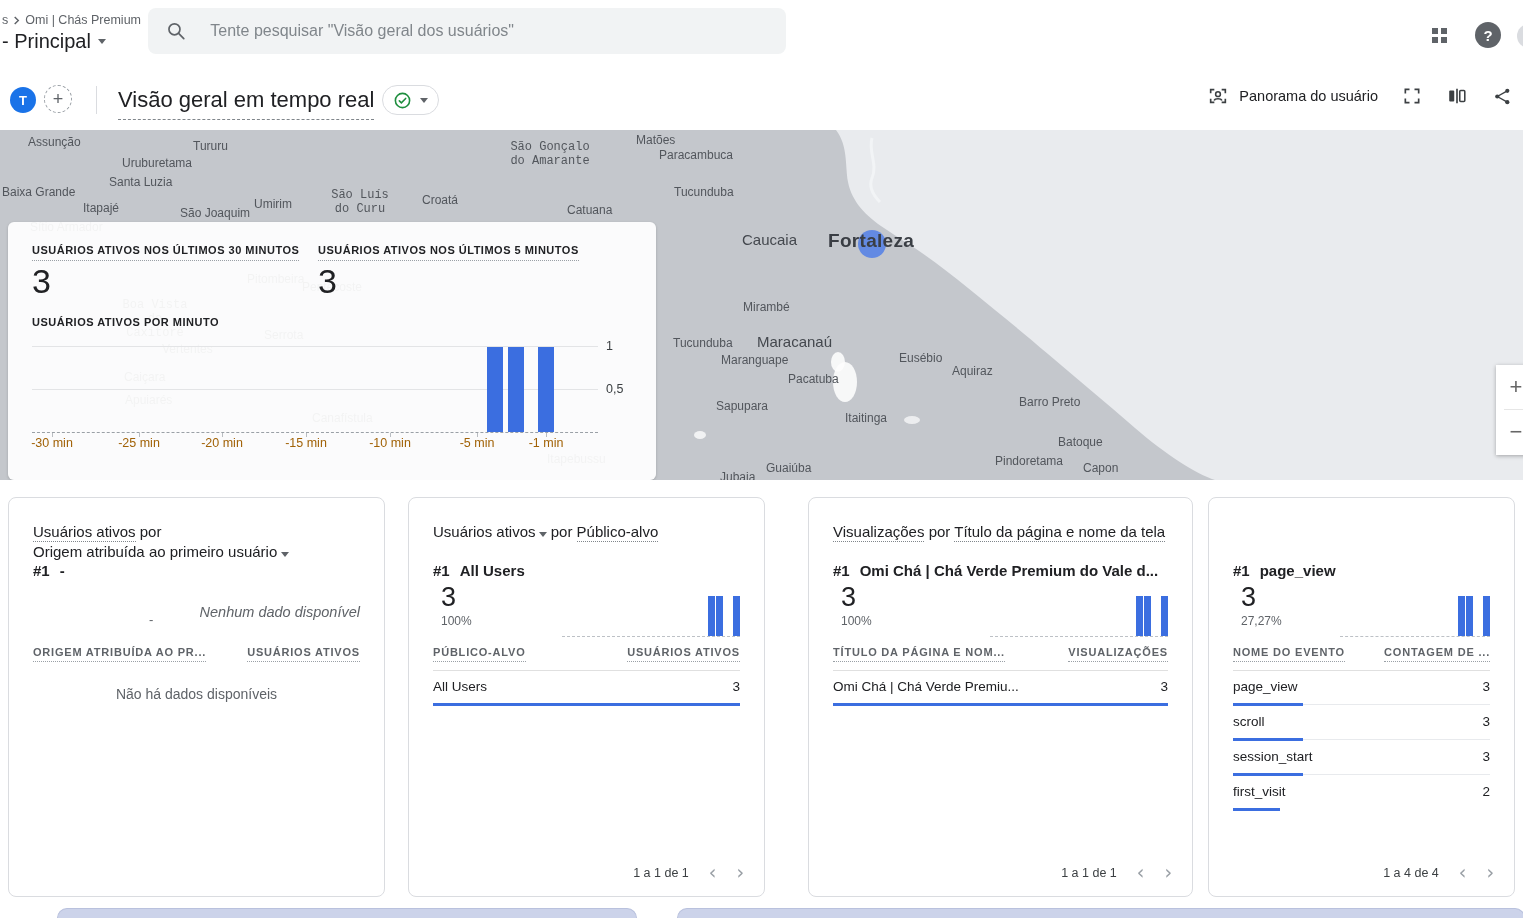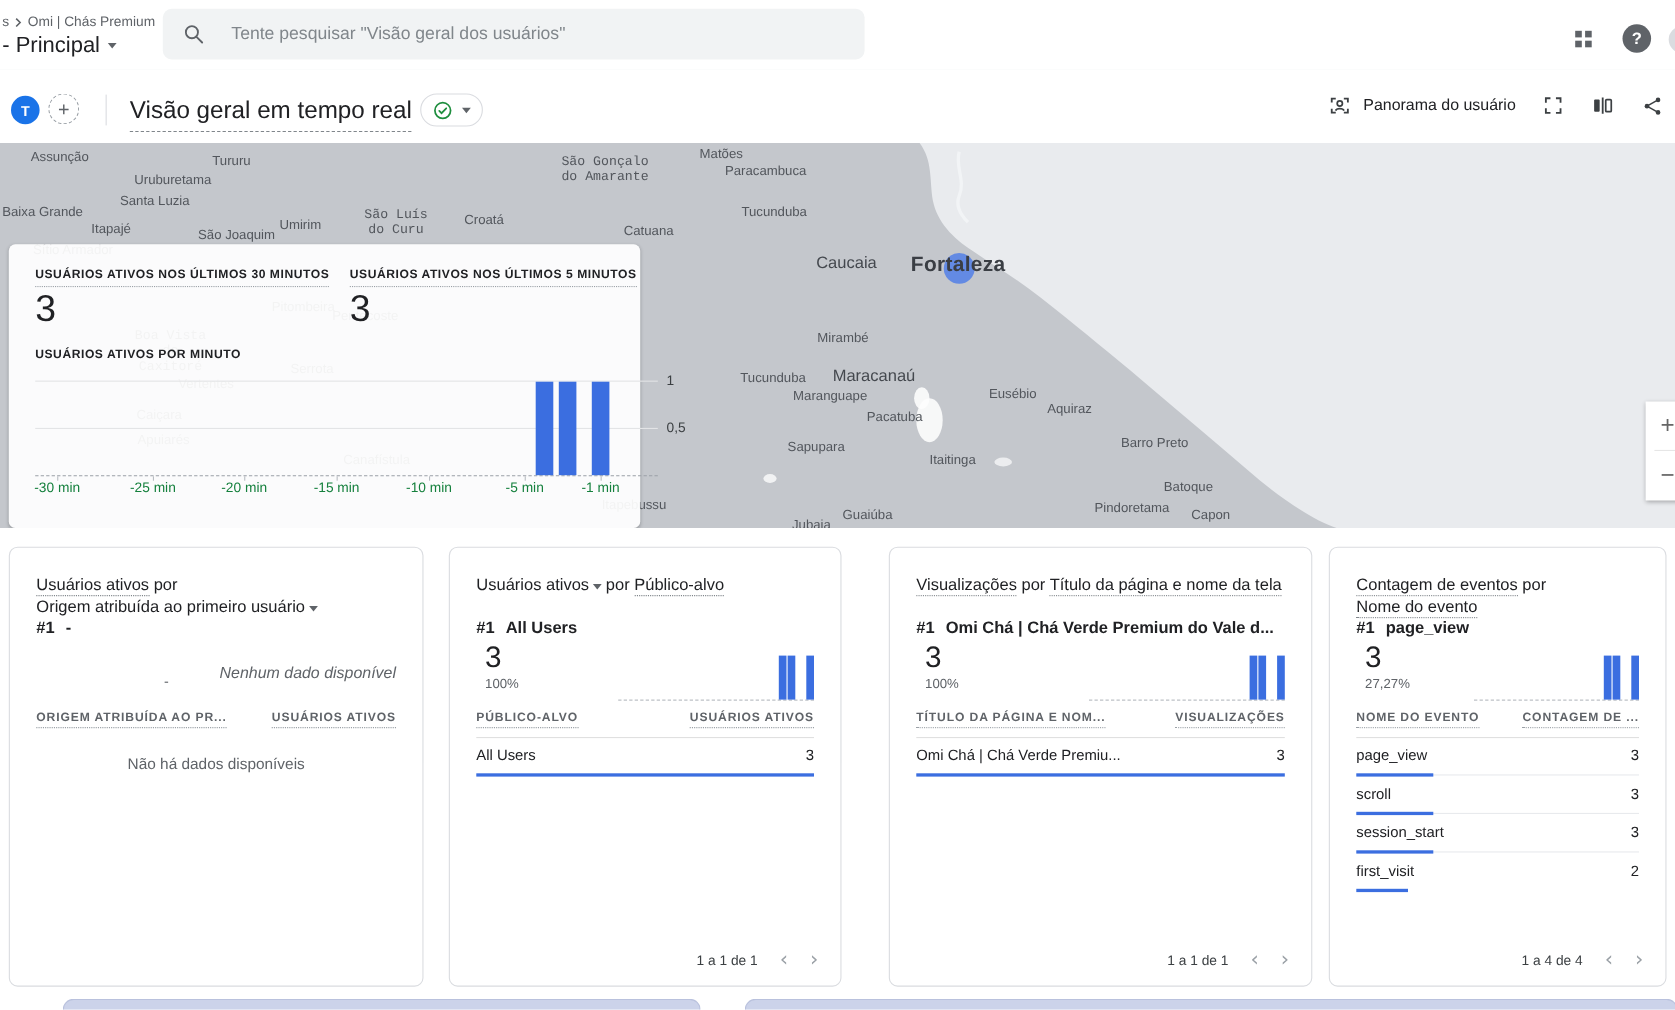--- a/index.html
+++ b/index.html
@@ -39,29 +39,29 @@
   .mlabel.ctr{text-align:center;font-family:Liberation Mono, monospace;}
   .marker{position:absolute;left:858px;top:100px;width:28px;height:28px;border-radius:50%;background:#4b7be8;opacity:.8;z-index:1;}
   .map-zoom{position:absolute;left:1496px;top:235px;width:40px;height:90px;background:#fff;box-shadow:0 1px 4px rgba(0,0,0,.3);z-index:6;}
   .map-zoom .mz{height:44px;display:flex;align-items:center;justify-content:center;font-size:22px;color:#666;cursor:pointer;}
   .map-zoom .mzdiv{height:1px;background:#e6e6e6;margin:0 8px;}
   .attrib{position:absolute;right:0;top:328px;height:22px;background:rgba(255,255,255,.82);display:flex;align-items:center;gap:26px;padding:0 4px 0 14px;font-size:11px;color:#222;z-index:6;white-space:nowrap;}
   .attrib span{cursor:default;}
   .attrib .lnk{cursor:pointer;}
 
   
-  .rtcard{position:absolute;left:8px;top:92px;width:574px;height:258px;background:rgba(255,255,255,.93);border-radius:6px;box-shadow:0 1px 3px rgba(0,0,0,.18);z-index:5;}
+  .rtcard{position:absolute;left:8px;top:92px;width:624px;height:258px;background:rgba(255,255,255,.93);border-radius:6px;box-shadow:0 1px 3px rgba(0,0,0,.18);z-index:5;padding-left:24px;}
   .rt-h{position:absolute;font-size:11px;font-weight:700;letter-spacing:.5px;color:#202124;border-bottom:1px dotted #9aa0a6;padding-bottom:4px;white-space:nowrap;}
   .rt-v{position:absolute;font-size:34px;color:#202124;}
   .rt-plot{position:absolute;left:24px;top:124px;width:566px;height:85px;border-top:1px solid #e3e4e6;border-bottom:1px dashed #9aa0a6;box-sizing:content-box;}
   .rt-plot .mid{position:absolute;left:0;top:42px;width:100%;height:1px;background:#e3e4e6;}
   .rt-bar{position:absolute;bottom:0;width:16px;height:85px;background:#3b6ee0;}
   .rt-tick{position:absolute;top:86px;width:1px;height:4px;background:#b9bdc2;}
   .rt-ylab{position:absolute;left:598px;width:26px;font-size:12.5px;color:#3c4043;}
-  .rt-xlab{position:absolute;top:214px;width:52px;text-align:center;font-size:12.5px;color:#15803d;}
+  .rt-xlab{position:absolute;top:214px;width:52px;text-align:center;font-size:12.5px;color:#a16207;}
 
   
   .card{position:absolute;top:497px;height:400px;background:#fff;border:1px solid #dadce0;border-radius:8px;box-sizing:border-box;padding:24px;}
   .c-title{font-size:15px;color:#202124;line-height:20px;}
   .dot-u{border-bottom:1px dotted #80868b;padding-bottom:1px;cursor:pointer;}
   .sel{cursor:pointer;}
   .c-rank{position:absolute;left:24px;top:64px;font-size:15px;white-space:nowrap;overflow:hidden;max-width:calc(100% - 40px);}
   .c-rank b{margin-right:10px;}
   .c-rank .rv{font-weight:600;}
   .c-val{position:absolute;left:32px;top:84px;font-size:27px;color:#202124;}
@@ -335,25 +335,20 @@
       </div>
     </div>
     <div class="pager">
       <span>1 a 1 de 1</span>
       <span class="pg-ch">‹</span>
       <span class="pg-ch">›</span>
     </div>
   </div>
 
   <div class="card" style="left:1208px;width:307px">
-    <div class="c-title">
-      <span class="dot-u">Contagem de eventos</span>
-      <span>por</span><br>
-      <span class="dot-u">Nome do evento</span>
-    </div>
     <div class="c-rank"><b>#1</b><span class="rv">page_view</span></div>
     <div class="c-val">3</div>
     <div class="c-pct">27,27%</div>
     <div class="spark" style="width:150px">
       <div class="sb" style="right:25px"></div>
       <div class="sb" style="right:17px"></div>
       <div class="sb" style="right:0"></div>
     </div>
     <div class="thead lined">
       <span>NOME DO EVENTO</span>

